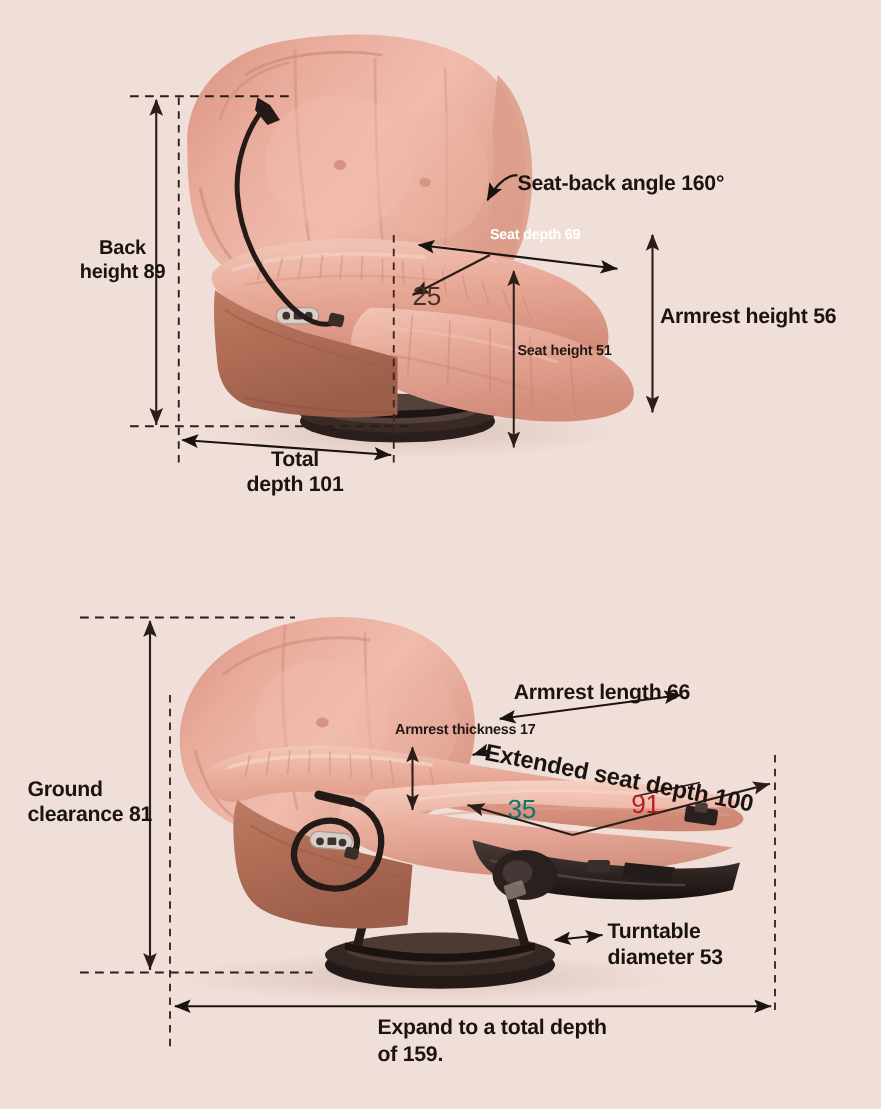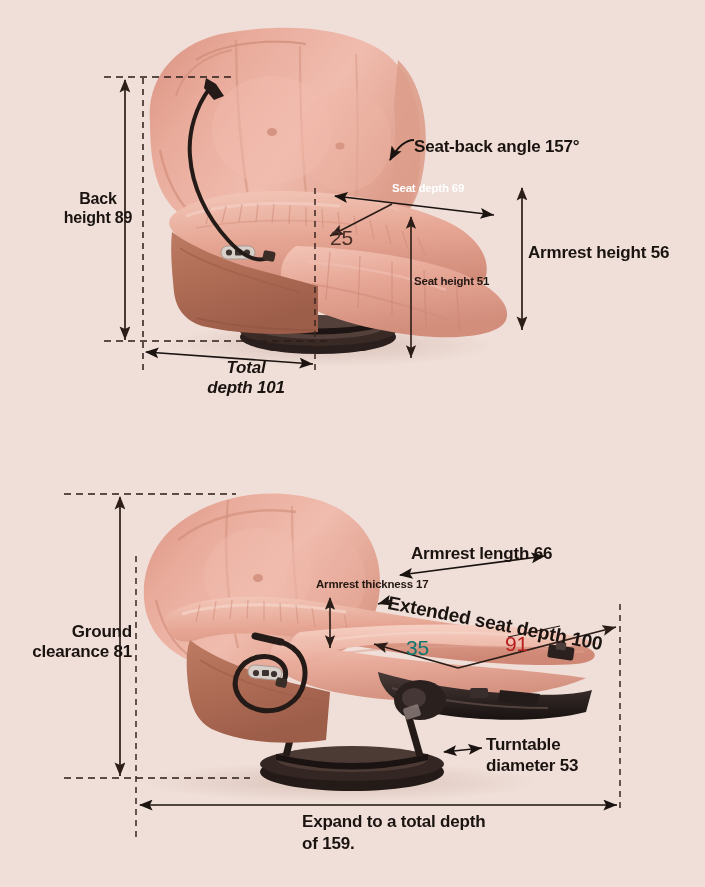--- a/index.html
+++ b/index.html
@@ -31,24 +31,23 @@
     white-space: pre;
     line-height: 1.18;
     letter-spacing: -0.2px;
   }
   .lbl-back-height {
     left: 50px; top: 190px; width: 96px;
     text-align: center;
     font-size: 16px;
   }
   .lbl-total-depth {
-    left: 180px; top: 358px; width: 132px;
+    left: 170px; top: 358px; width: 132px;
     text-align: center;
     font-size: 17px;
-    font-style: italic;
   }
   .lbl-seat-back-angle {
     left: 414px; top: 137px;
     font-size: 17px;
   }
   .lbl-seat-depth {
     left: 392px; top: 182px;
     font-size: 11.5px;
     color: #ffffff;
     font-weight: bold;
@@ -64,21 +63,21 @@
     font-size: 17px;
   }
   .lbl-25 {
     left: 330px; top: 226px;
     font-size: 21px;
     color: #4a2f27;
     font-weight: normal;
   }
   .lbl-ground-clearance {
     left: 22px; top: 622px; width: 110px;
-    text-align: right;
+    text-align: left;
     font-size: 17px;
   }
   .lbl-armrest-length {
     left: 411px; top: 544px;
     font-size: 17px;
   }
   .lbl-armrest-thickness {
     left: 281px; top: 578px;
     font-size: 11.5px;
     color: #231712;
@@ -433,21 +432,21 @@
       <line x1="140" y1="805" x2="617" y2="805" stroke="#1a1310" stroke-width="1.7" marker-start="url(#ah-start)" marker-end="url(#ah)"></line>
     </g>
   </svg>
 
   <div class="dim-label lbl-back-height">Back
 height 89</div>
 
   <div class="dim-label lbl-total-depth">Total
 depth 101</div>
 
-  <div class="dim-label lbl-seat-back-angle">Seat-back angle 157°</div>
+  <div class="dim-label lbl-seat-back-angle">Seat-back angle 160°</div>
 
   <div class="dim-label lbl-seat-depth">Seat depth 69</div>
 
   <div class="dim-label lbl-seat-height">Seat height 51</div>
 
   <div class="dim-label lbl-armrest-height">Armrest height 56</div>
 
   <div class="dim-label lbl-25">25</div>
 
   <div class="dim-label lbl-ground-clearance">Ground

